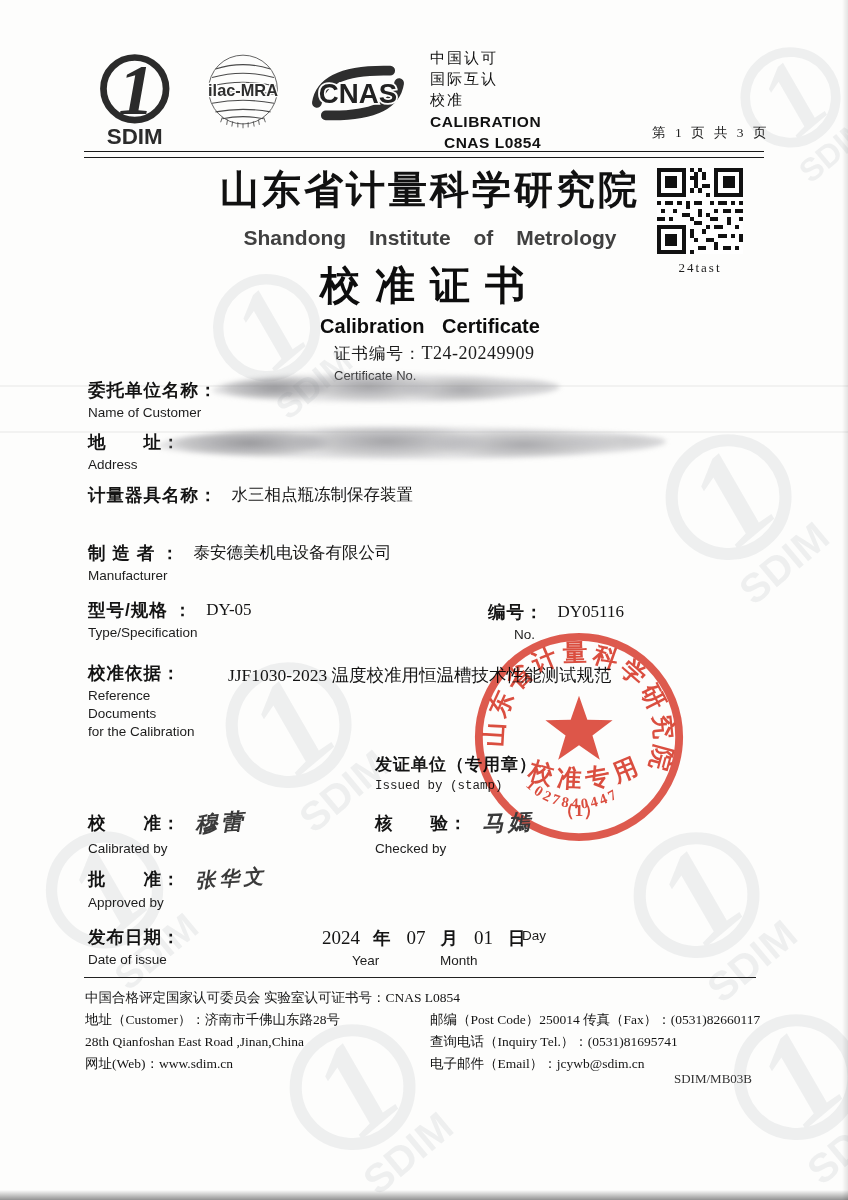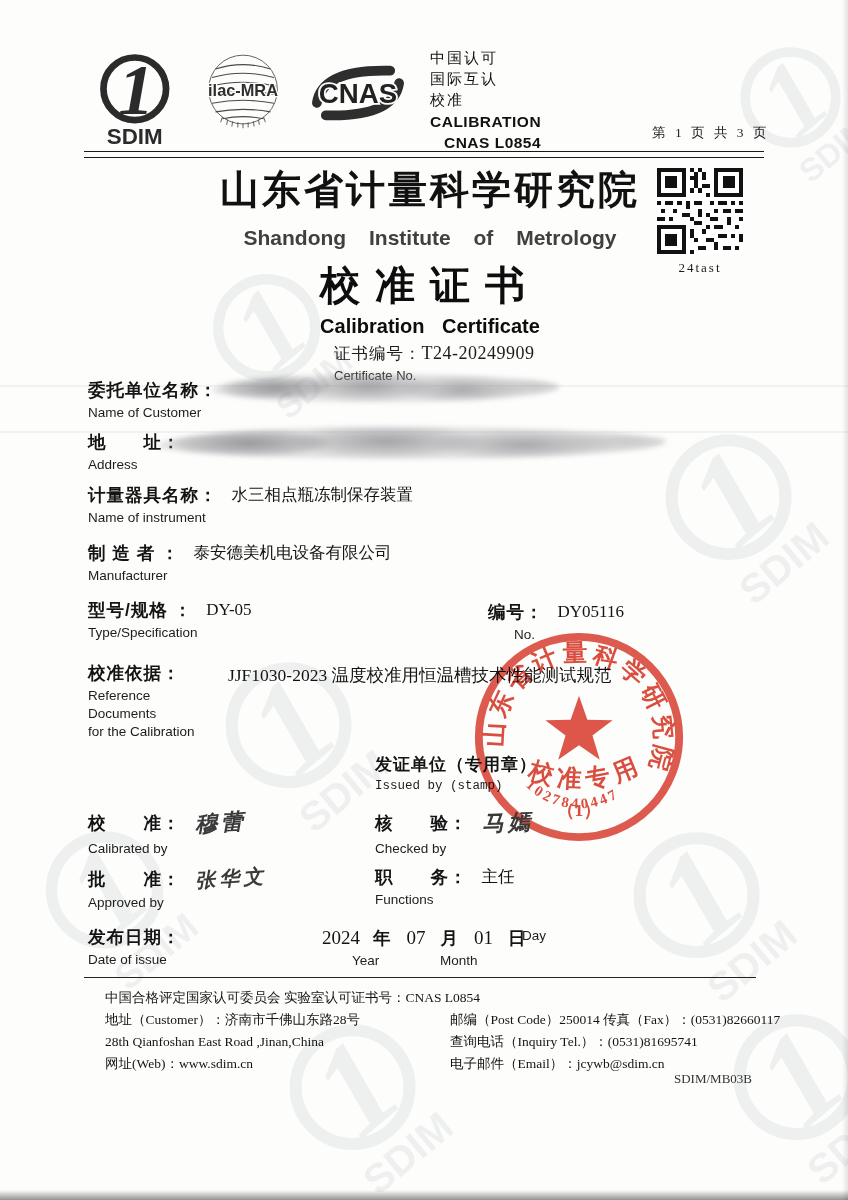--- a/index.html
+++ b/index.html
@@ -48,21 +48,21 @@
       radial-gradient(ellipse 24% 65% at 72% 55%, rgba(95,95,100,.45), rgba(150,150,155,.2) 60%, transparent 78%),
       radial-gradient(ellipse 18% 50% at 92% 45%, rgba(150,150,155,.35), transparent 75%),
       linear-gradient(rgba(160,160,165,.28), rgba(160,160,165,.28));
     filter:blur(2.5px);}
   
   .hand{font-family:"DejaVu Serif",serif;font-style:italic;font-weight:600;
     font-size:22px;color:#3a3a3a;display:inline-block;transform:rotate(-4deg);letter-spacing:4px;}
   
   .sep{position:absolute;top:977px;left:84px;width:672px;border-top:1.6px solid #222;}
   .footer{position:absolute;left:85px;top:987px;width:690px;
-    font-family:"Liberation Serif",serif;font-size:13.5px;color:#141414;line-height:22px;margin-left:20px;}
+    font-family:"Liberation Serif",serif;font-size:13.5px;color:#141414;line-height:22px;}
   .footer .cols{display:flex;}
   .footer .c1{width:345px;}
   .form-code{position:absolute;left:674px;top:1071px;font-family:"Liberation Serif",serif;
     font-size:13px;color:#333;}
   
   .wm{position:absolute;opacity:.085;pointer-events:none;}
   .wm svg{transform:rotate(-40deg);}
   
   .streak{position:absolute;left:0;width:100%;height:2px;background:rgba(60,60,60,.06);}
   .edge-r{position:absolute;right:0;top:0;width:6px;height:100%;background:linear-gradient(to left, rgba(0,0,0,.10), transparent);}
@@ -222,21 +222,20 @@
     <div class="lab-cn">地　　址：</div>
     <div class="lab-en">Address</div>
   </div>
   <div class="smudge" style="left:158px;top:427px;width:508px;height:32px"></div>
 
   <div class="field" style="top:483px">
     <div class="inline-row">
       <span class="lab-cn">计量器具名称：</span>
       <span class="val">水三相点瓶冻制保存装置</span>
     </div>
-    <div class="lab-en">Name of instrument</div>
   </div>
 
   <div class="field" style="top:541px">
     <div class="inline-row">
       <span class="lab-cn">制 造 者 ：</span>
       <span class="val">泰安德美机电设备有限公司</span>
     </div>
     <div class="lab-en">Manufacturer</div>
   </div>
 
@@ -307,27 +306,20 @@
     <div class="lab-en">Checked by</div>
   </div>
 
   <div class="field" style="top:865px">
     <div class="inline-row">
       <span class="lab-cn">批　　准：</span>
       <span class="hand" style="font-size:20px">张华文</span>
     </div>
     <div class="lab-en">Approved by</div>
   </div>
-  <div class="abs" style="left:375px;top:865px">
-    <div class="inline-row">
-      <span class="lab-cn">职　　务：</span>
-      <span class="val">主任</span>
-    </div>
-    <div class="lab-en">Functions</div>
-  </div>
 
   <div class="field" style="top:925px">
     <div class="lab-cn">发布日期：</div>
     <div class="lab-en">Date of issue</div>
   </div>
   <div class="abs" style="left:322px;top:926px;font-size:18px">
     <span class="val-serif" style="font-size:19px">2024</span>
     <span class="lab-cn" style="margin:0 10px 0 8px">年</span>
     <span class="val-serif" style="font-size:19px">07</span>
     <span class="lab-cn" style="margin:0 10px 0 10px">月</span>

